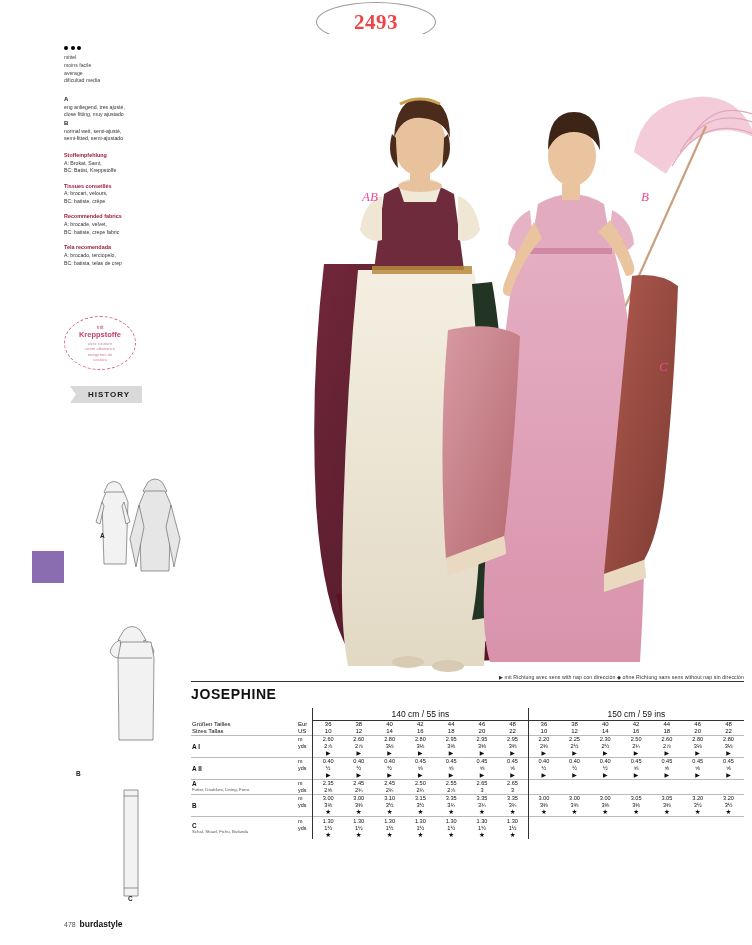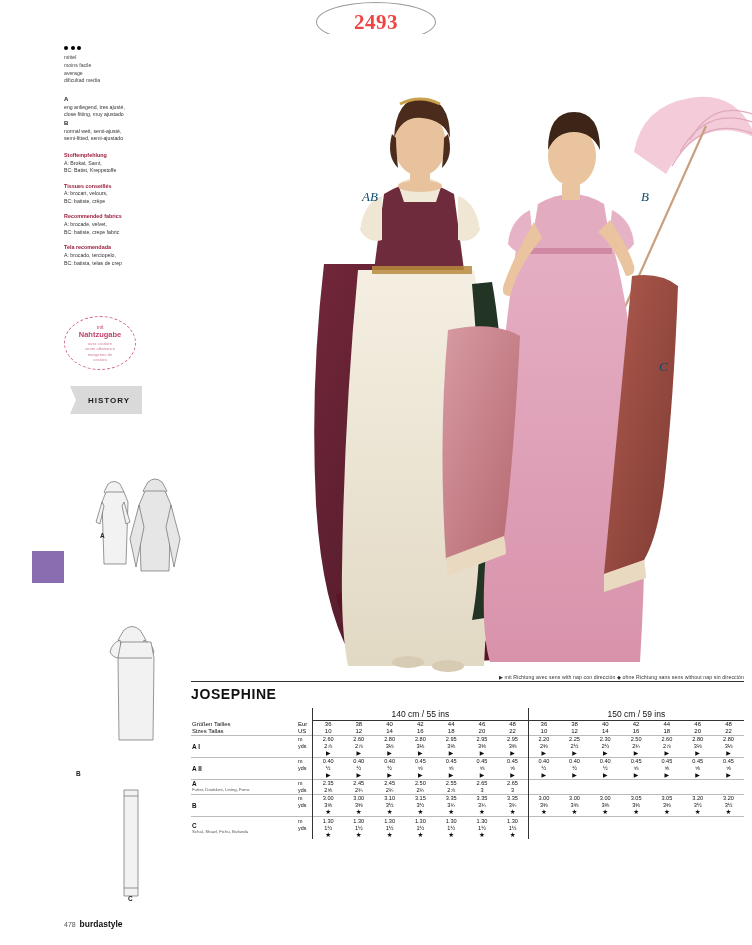--- a/index.html
+++ b/index.html
@@ -64,21 +64,21 @@
     display:flex; flex-direction:column; align-items:center; justify-content:center;
     text-align:center; line-height:1.25;
   }
   .stamp .t1 { font-size:5px; color:#c2426e; }
   .stamp .t2 { font-size:7.5px; font-weight:bold; color:#c2426e; }
   .stamp .t3 { font-size:4.2px; color:#d081a0; margin-top:1.5px; }
 
   
   .history-tag {
     position:absolute; left:70px; top:386px;
-    width:72px; height:28px;
+    width:72px; height:17px;
     background:#d9d9d9;
     display:flex; align-items:center; justify-content:center;
     font-size:8px; font-weight:bold; letter-spacing:1px;
     color:#1a1a1a;
     clip-path: polygon(0 0, 100% 0, 100% 100%, 0 100%, 6px 50%);
     padding-left:6px;
   }
 
   
   .swatch {
@@ -98,21 +98,21 @@
     left:186px; top:34px;
     width:566px; height:640px;
     background:#ffffff;
     overflow:hidden;
   }
   .view-label {
     position:absolute;
     font-family:"Liberation Serif", serif;
     font-style:italic;
     font-size:13px;
-    color:#0c4a6e;
+    color:#ec4899;
   }
 
   
   .nap-note {
     position:absolute; right:8px; top:674px;
     font-size:5.2px; color:#333;
     letter-spacing:0.1px;
   }
 
   
@@ -212,21 +212,21 @@
     <div class="hd">Tela recomendada</div>
     <div class="ln">A: brocado, terciopelo,</div>
     <div class="ln">BC: batista, telas de crep</div>
   </div>
 </div>
 
 <div class="stamp">
   <div class="ellipse"></div>
   <div class="txt">
     <div class="t1">mit</div>
-    <div class="t2">Nahtzugabe</div>
+    <div class="t2">Kreppstoffe</div>
     <div class="t3" style="white-space:pre-line">avec couture
 seam allowance
 margenes de
 costura</div>
   </div>
 </div>
 
 <div class="history-tag">HISTORY</div>
 
 <div class="swatch" style="background: rgb(138, 108, 176);"></div>

